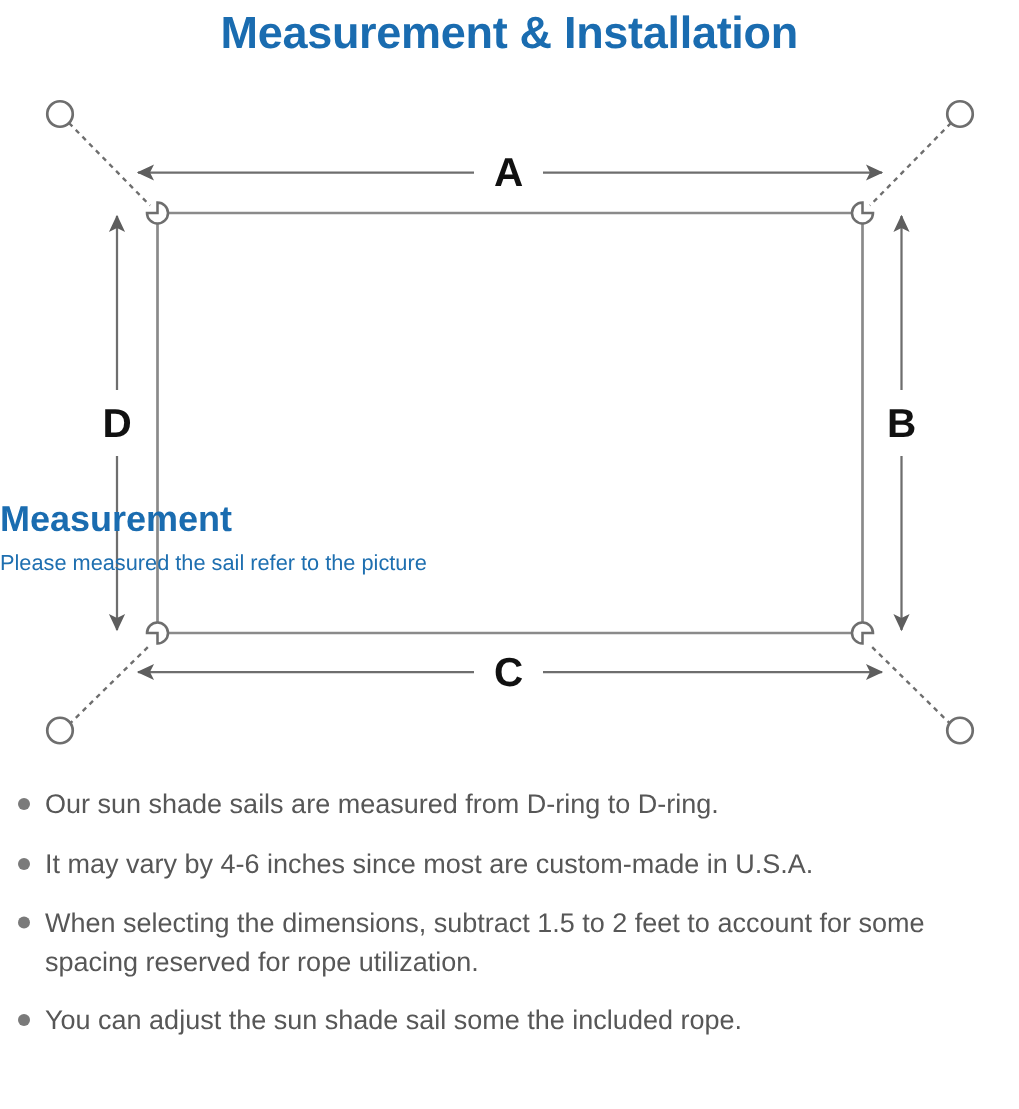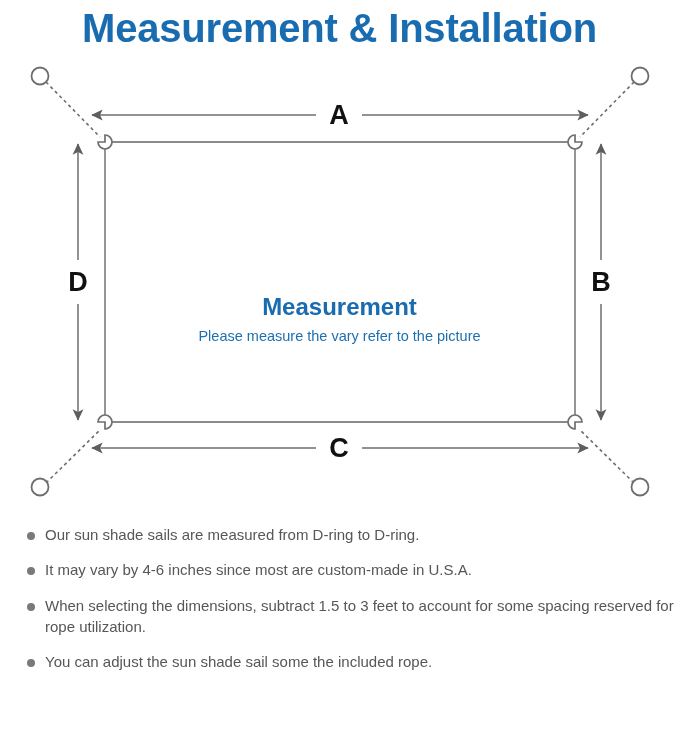--- a/index.html
+++ b/index.html
@@ -15,43 +15,44 @@
     font-family: "Liberation Sans", sans-serif;
     -webkit-font-smoothing: antialiased;
   }
 
   #page-title {
     position: absolute;
     left: 0;
     top: 6px;
     width: 679px;
     text-align: center;
-    font-size: 40px;
+    font-size: 30px;
     font-weight: bold;
     color: #1a6cb0;
     letter-spacing: -0.2px;
   }
 
   #diagram-area {
     position: absolute;
     left: 0;
     top: 48px;
     width: 679px;
     height: 470px;
   }
   #diagram-svg {
     display: block;
   }
 
   .center-label {
     position: absolute;
     left: 0;
     width: 679px;
-    text-align: center;
+    text-align: left;
     color: #1a6cb0;
+    margin-top: 40px;
   }
   #measurement-heading {
     top: 245px;
     font-size: 24px;
     font-weight: bold;
   }
   #measurement-subtitle {
     top: 280px;
     font-size: 14.5px;
     font-weight: normal;
@@ -64,24 +65,23 @@
     top: 524px;
     width: 679px;
     margin: 0;
     padding: 0;
     list-style: none;
   }
   .note-item {
     position: relative;
     padding-left: 30px;
     margin-bottom: 14px;
-    font-size: 15px;
+    font-size: 18px;
     line-height: 1.42;
     color: #575757;
-    margin-left: 15px;
   }
   .note-bullet {
     position: absolute;
     left: 12px;
     top: 8px;
     width: 8px;
     height: 8px;
     border-radius: 50%;
     background: #7a7a7a;
   }
@@ -149,33 +149,33 @@
     </g>
 
     <g>
       <line x1="601" y1="212" x2="601" y2="96" stroke="#6e6e6e" stroke-width="1.5" marker-end="url(#arrow-end)"></line>
       <line x1="601" y1="256" x2="601" y2="372" stroke="#6e6e6e" stroke-width="1.5" marker-end="url(#arrow-end)"></line>
       <text x="601" y="243" text-anchor="middle" font-family="Liberation Sans, sans-serif" font-size="27" font-weight="bold" fill="#111111">B</text>
     </g>
   </svg>
 
   <div class="center-label" id="measurement-heading">Measurement</div>
-  <div class="center-label" id="measurement-subtitle">Please measure the vary refer to the picture</div>
+  <div class="center-label" id="measurement-subtitle">Please measured the sail refer to the picture</div>
 </div>
 
 <ul id="notes-list">
   <li class="note-item">
     <span class="note-bullet"></span>
     <span class="note-text">Our sun shade sails are measured from D-ring to D-ring.</span>
   </li>
   <li class="note-item">
     <span class="note-bullet"></span>
     <span class="note-text">It may vary by 4-6 inches since most are custom-made in U.S.A.</span>
   </li>
   <li class="note-item">
     <span class="note-bullet"></span>
-    <span class="note-text">When selecting the dimensions, subtract 1.5 to 3 feet to account for some spacing reserved for rope utilization.</span>
+    <span class="note-text">When selecting the dimensions, subtract 1.5 to 2 feet to account for some spacing reserved for rope utilization.</span>
   </li>
   <li class="note-item">
     <span class="note-bullet"></span>
     <span class="note-text">You can adjust the sun shade sail some the included rope.</span>
   </li>
 </ul>
 
 </body></html>

